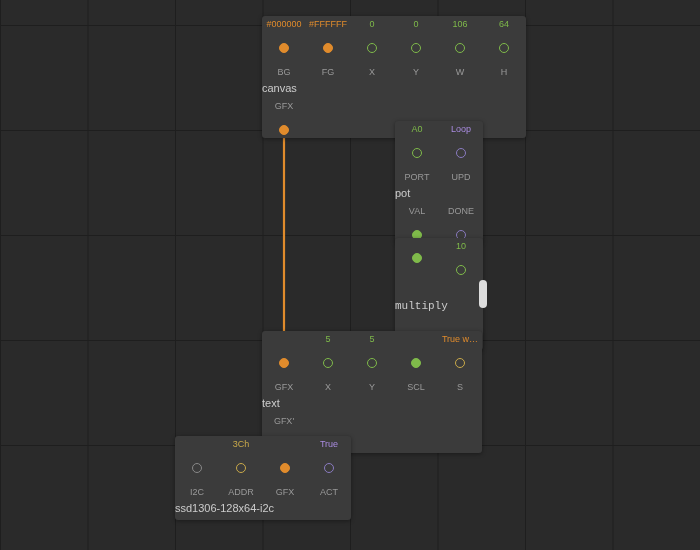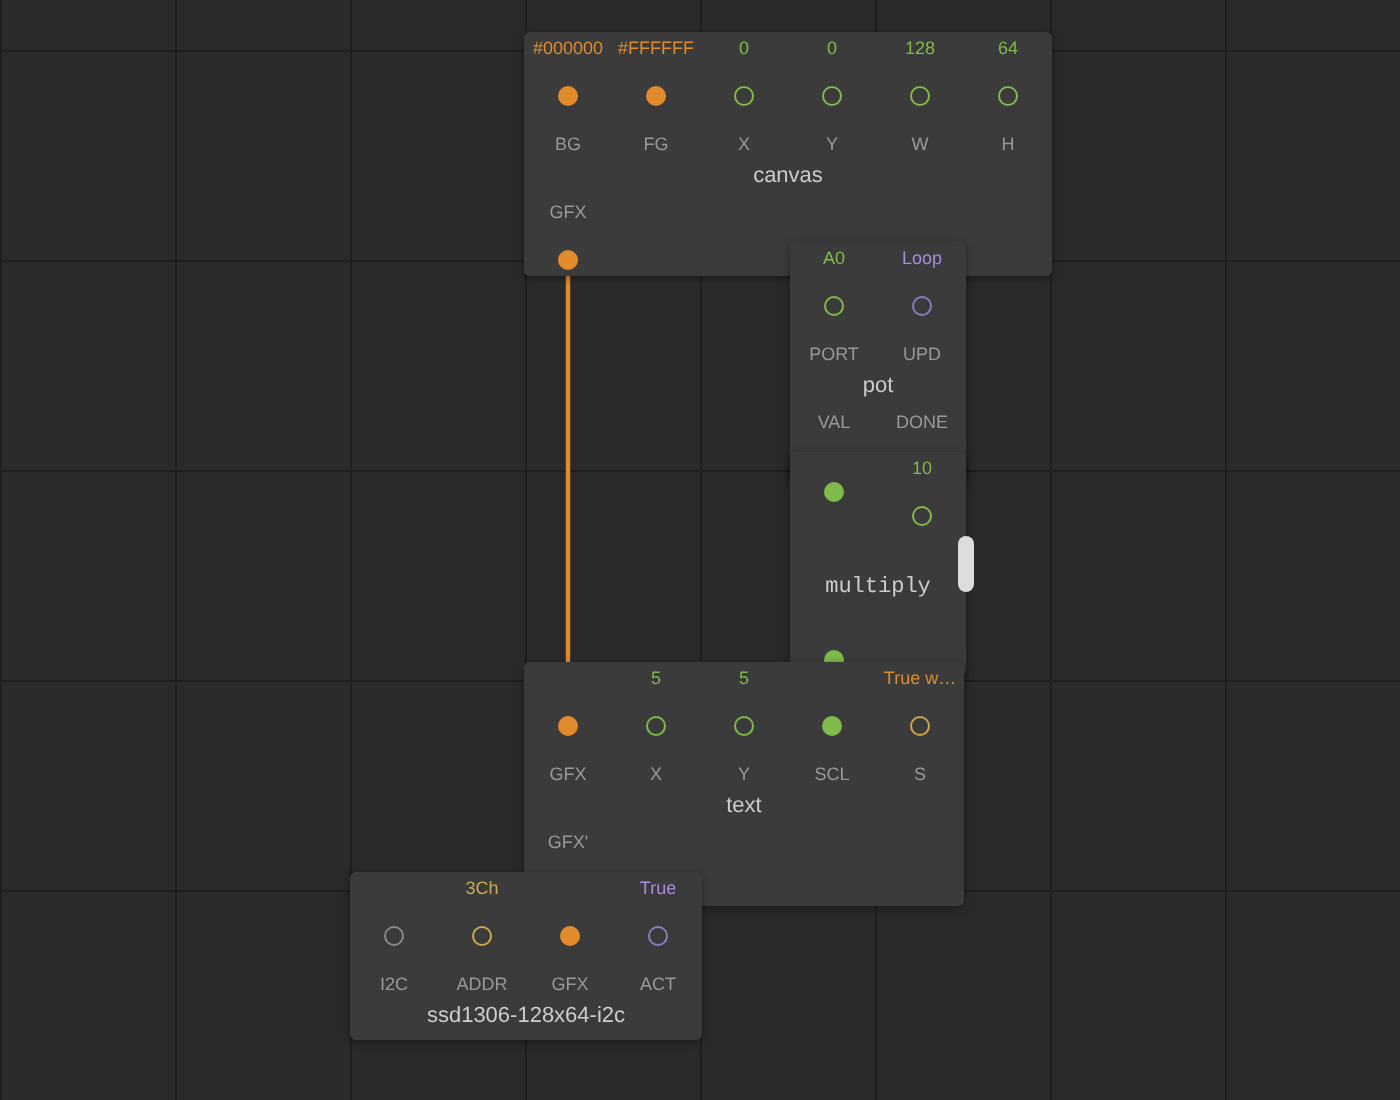--- a/index.html
+++ b/index.html
@@ -21,21 +21,20 @@
   }
   svg.wires { position: absolute; inset: 0; width: 700px; height: 550px; pointer-events: none; }
   .node {
     position: absolute;
     background: #3b3b3b;
     border-radius: 3px;
     box-shadow: 0 1px 4px rgba(0,0,0,0.4);
   }
   .node-title {
     color: #ccc;
-    text-align: center;
     font-size: 11px;
     padding: 4px 0 6px 0;
   }
   .pin {
     display: flex; flex-direction: column; align-items: center;
     width: 44px;
     position: relative;
     gap: 12px;
   }
   .pin .val {
@@ -101,21 +100,21 @@
       <span class="val green">0</span>
       <span class="dot num"></span>
       <span class="lbl">X</span>
     </div>
     <div class="pin">
       <span class="val green">0</span>
       <span class="dot num"></span>
       <span class="lbl">Y</span>
     </div>
     <div class="pin">
-      <span class="val green">128</span>
+      <span class="val green">106</span>
       <span class="dot num"></span>
       <span class="lbl">W</span>
     </div>
     <div class="pin">
       <span class="val green">64</span>
       <span class="dot num"></span>
       <span class="lbl">H</span>
     </div>
   </div>
   <div class="node-title">canvas</div>
@@ -146,21 +145,21 @@
       <span class="lbl">VAL</span>
       <span class="dot num filled"></span>
     </div>
     <div class="pin">
       <span class="lbl">DONE</span>
       <span class="dot pulse"></span>
     </div>
   </div>
 </div>
 
-<div class="node" style="left:395px; top:226px; width:88px;">
+<div class="node" style="left:395px; top:238px; width:88px;">
   <div class="inputs srow">
     <div class="pin">
       <span class="val green"></span>
       <span class="dot num filled"></span>
       <span class="lbl"></span>
     </div>
     <div class="pin">
       <span class="val green">10</span>
       <span class="dot num"></span>
       <span class="lbl"></span>

